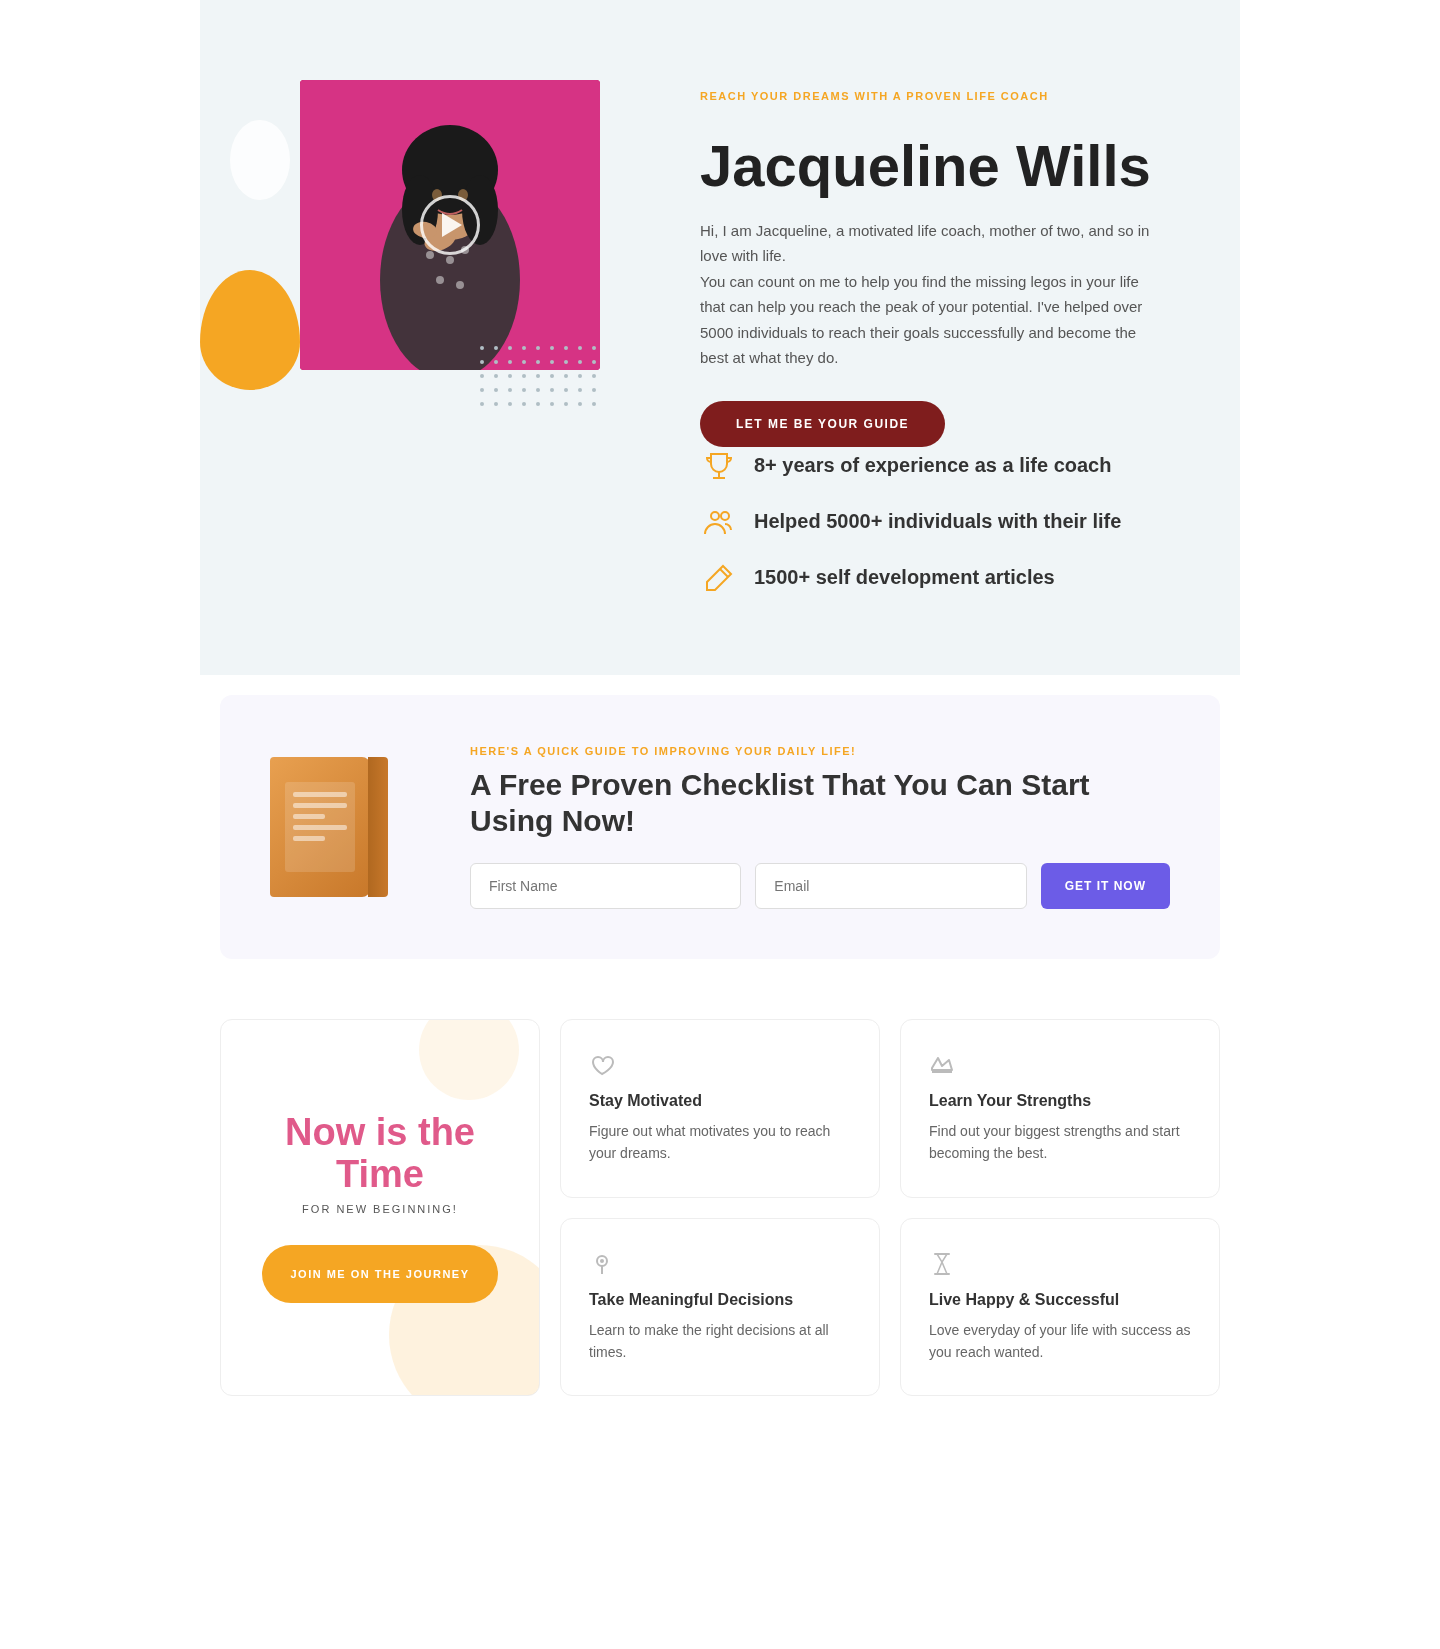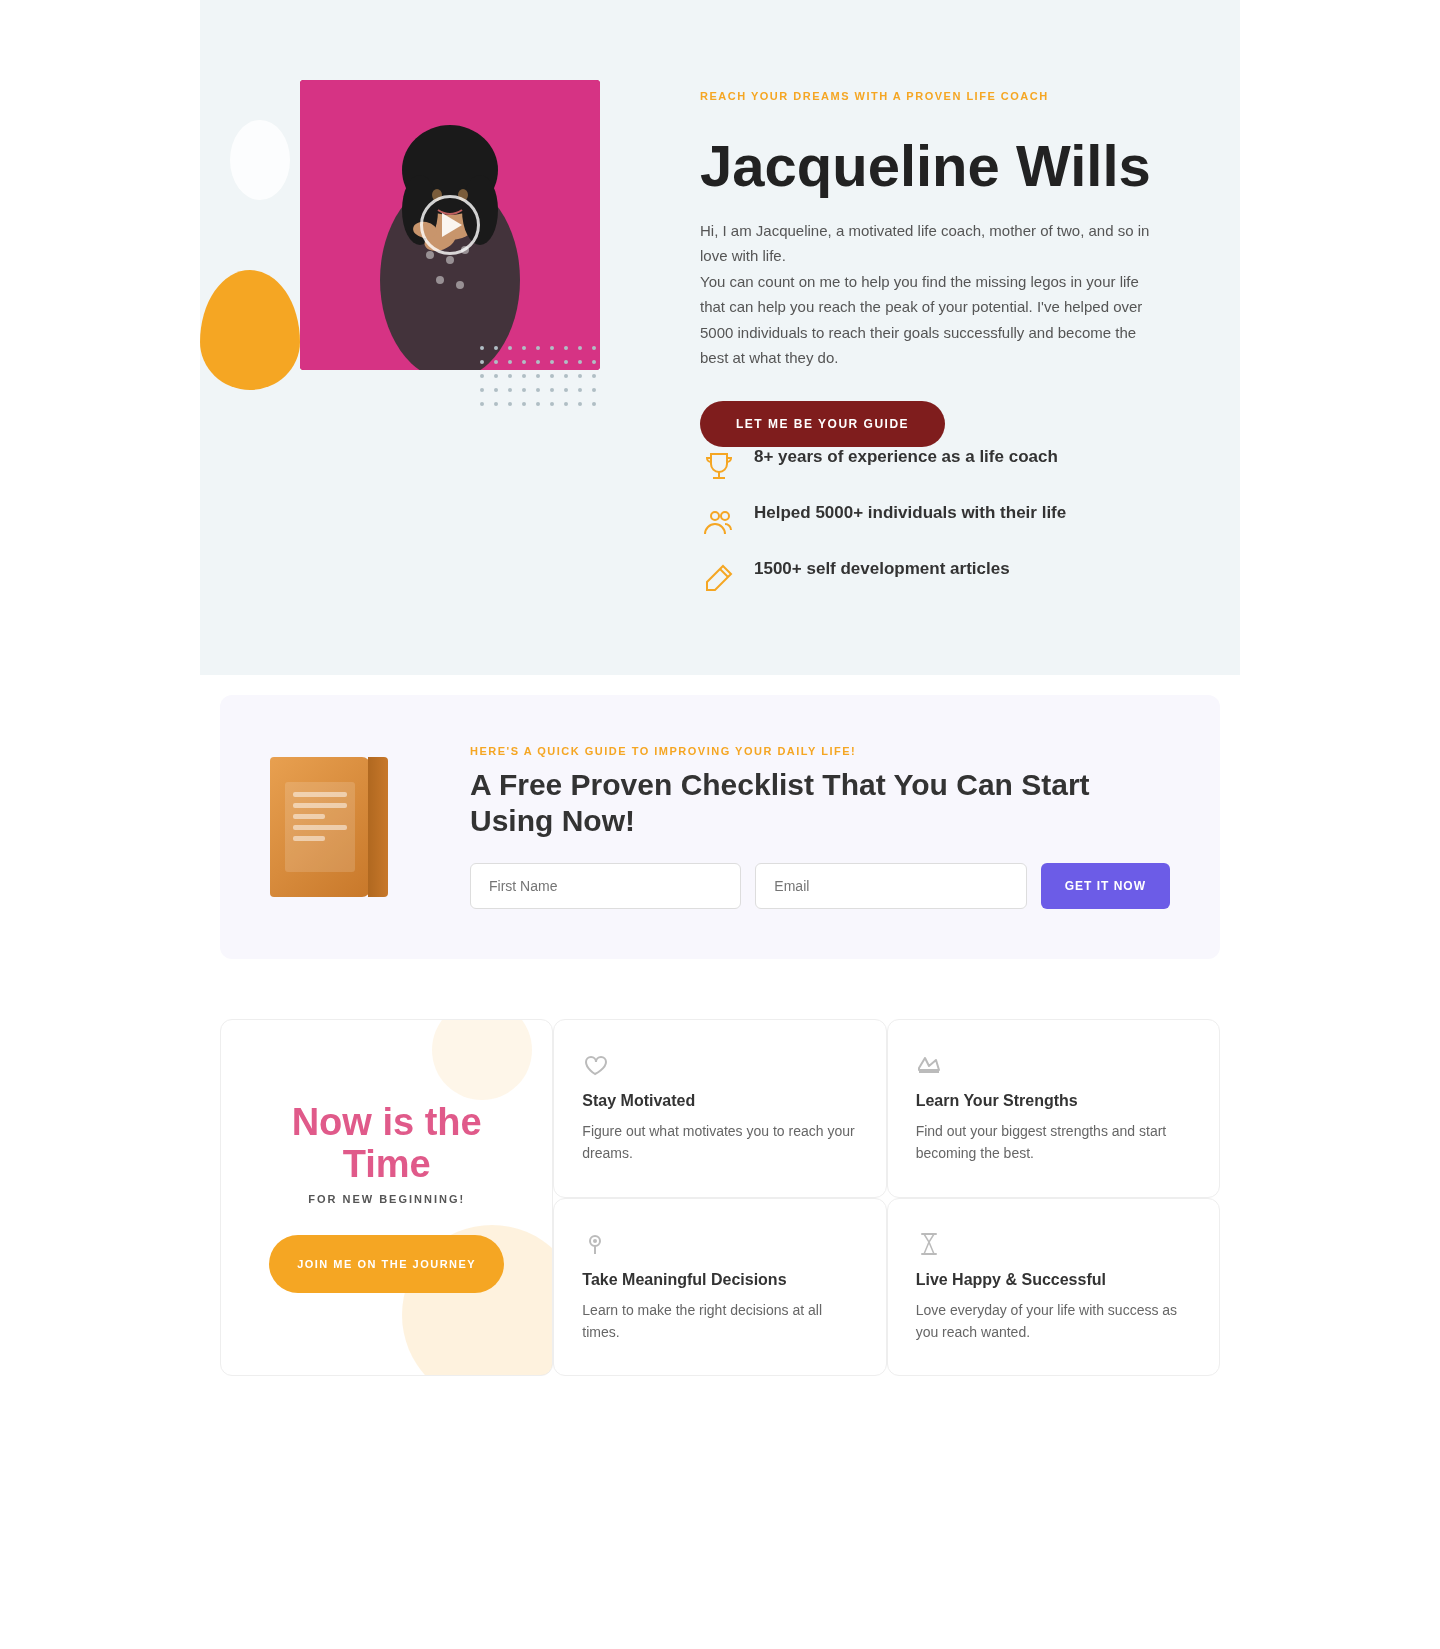--- a/index.html
+++ b/index.html
@@ -139,22 +139,23 @@
       padding: 16px 36px;
       border-radius: 30px;
       border: none;
       cursor: pointer;
     }
     .stats-list {
       list-style: none;
     }
     .stats-item {
       display: flex;
+      align-items: center;
       margin-bottom: 18px;
-      font-size: 17px;
+      font-size: 20px;
       font-weight: 700;
       color: #333;
     }
     .stats-icon {
       width: 38px;
       height: 38px;
       margin-right: 16px;
       color: #f5a623;
       flex-shrink: 0;
       display: flex; align-items: center; justify-content: center;
@@ -262,20 +263,21 @@
       text-transform: uppercase;
       cursor: pointer;
       white-space: nowrap;
     }
 
     
     .features-section {
       padding: 40px 20px;
       display: grid;
       grid-template-columns: 1fr 1fr 1fr;
+      gap: 20px;
     }
     .feature-card {
       background: #fff;
       border: 1px solid #eee;
       border-radius: 12px;
       padding: 32px 28px;
     }
     .feature-icon {
       font-size: 22px;
       color: #bbb;
@@ -332,21 +334,21 @@
       font-size: 38px;
       font-weight: 900;
       color: #e05a8a;
       line-height: 1.1;
       margin-bottom: 8px;
       position: relative;
       z-index: 1;
     }
     .cta-sub {
       font-size: 11px;
-      font-weight: 700;
+      font-weight: 400;
       letter-spacing: 2px;
       color: #555;
       text-transform: uppercase;
       margin-bottom: 30px;
       position: relative;
       z-index: 1;
     }
     .btn-journey {
       background: #f5a623;
       color: #fff;

